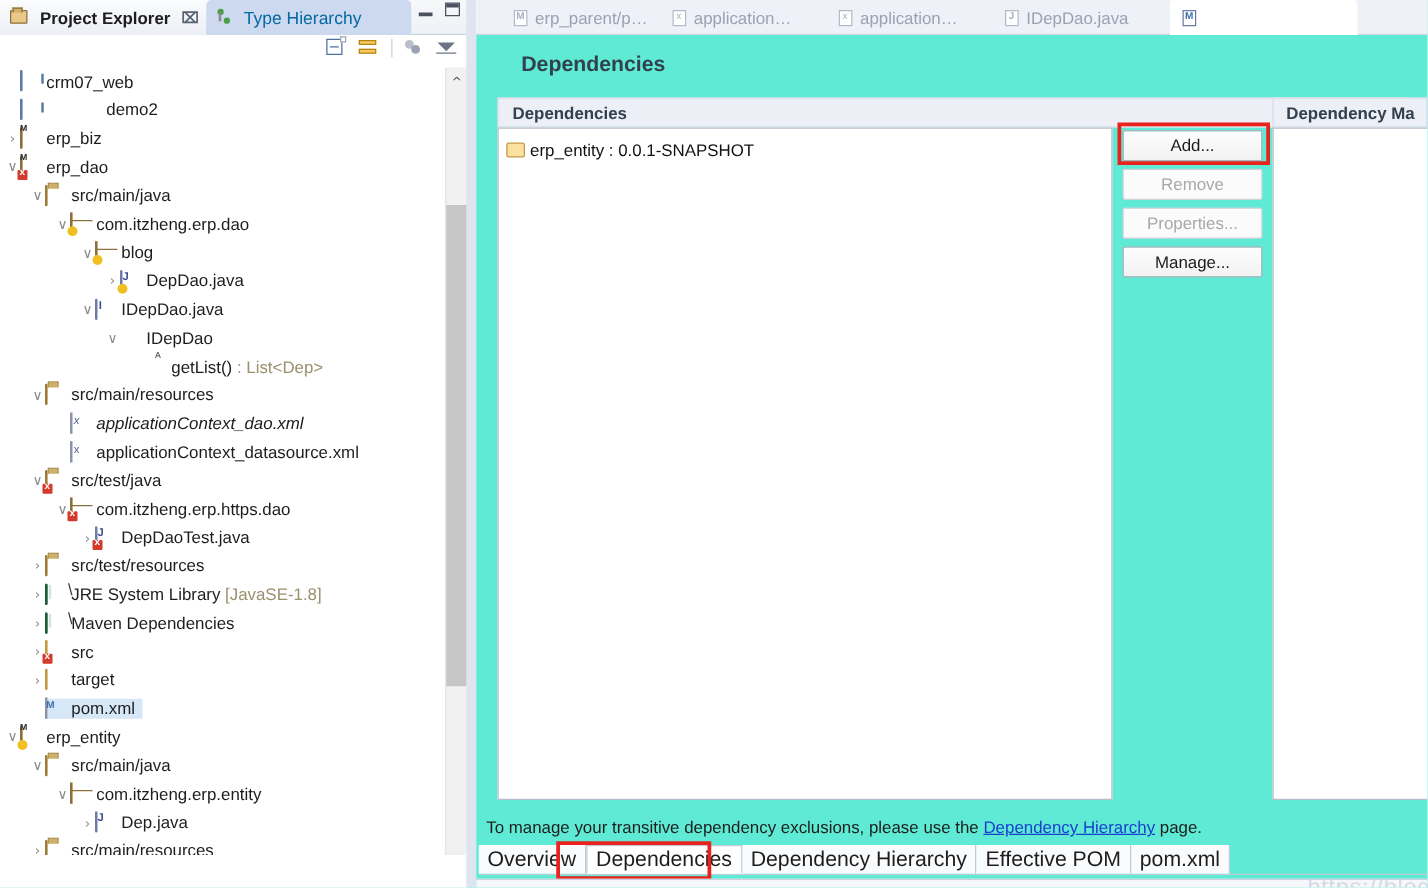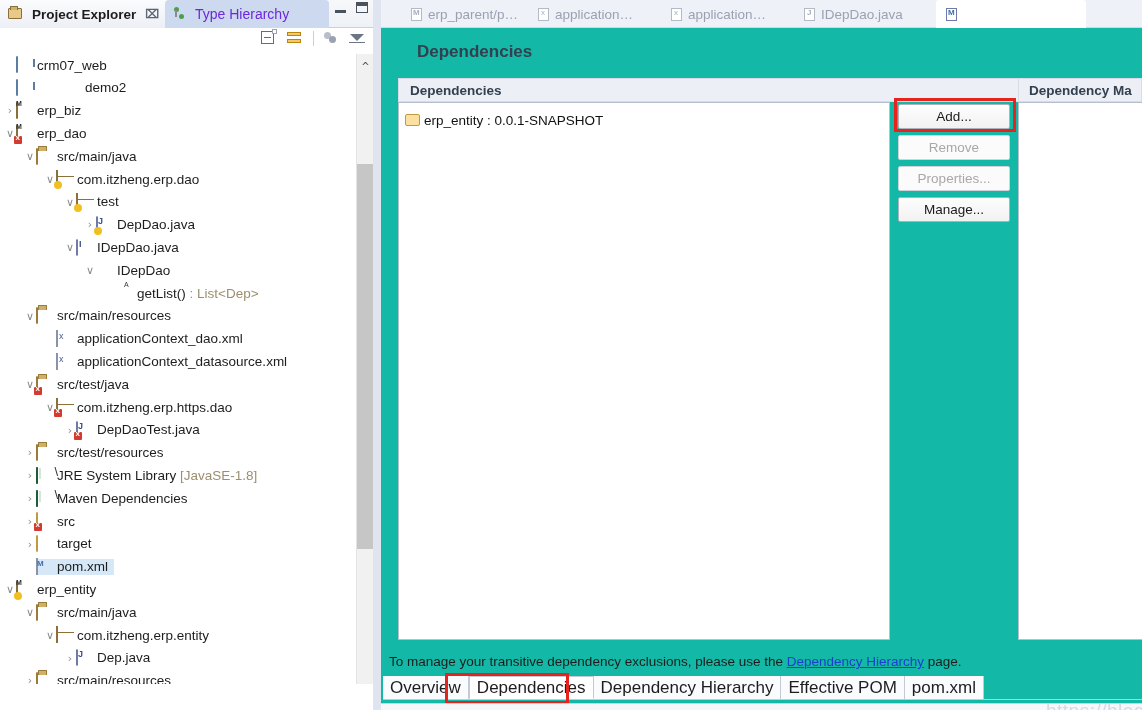--- a/index.html
+++ b/index.html
@@ -25,21 +25,21 @@
   .vtab {
     position:absolute; top:0; height:28px;
     display:flex; align-items:center; gap:5px;
     padding:0 8px; font-size:13.5px; white-space:nowrap;
   }
   .vtab.active {
     left:0; font-weight:bold; color:#1d1d1d;
     background:linear-gradient(#fbfcfe,#eceff5);
   }
   .vtab.inactive {
-    left:165px; color:#6d28d9; font-size:14px;
+    left:165px; color:#0369a1; font-size:14px;
     background:#ccd9ef;
     border-top-left-radius:4px; border-top-right-radius:4px;
     width:164px;
   }
   .vtab .close-x { color:#5a6472; font-size:12px; margin-left:4px; }
   .win-btns {
     position:absolute; right:6px; top:2px; display:flex; gap:10px; align-items:center;
   }
   .win-btn-min { width:11px; height:3px; background:#4a5260; margin-top:8px; }
   .win-btn-max { width:12px; height:11px; border:1.6px solid #4a5260; position:relative; }
@@ -132,21 +132,21 @@
   }
   .etab.active { color:#1d1d1d; background:#ffffff; border-top-left-radius:3px; border-top-right-radius:3px; }
   .etab.active .etab-label { text-decoration:underline; text-underline-offset:2px;margin-top:40px; }
   .et-ico { width:11px; height:13px; position:relative; background:#fff; border:1.1px solid #b3b9c6;}
   .et-ico.m:after{content:'M';position:absolute;left:1px;top:-1px;font-size:8px;color:#a7b0c0;font-weight:bold;}
   .et-ico.x:after{content:'x';position:absolute;left:2px;top:-1px;font-size:8px;color:#a7b0c0;}
   .et-ico.j:after{content:'J';position:absolute;left:2px;top:-1px;font-size:8px;color:#a7b0c0;font-weight:bold;}
   .etab.active .et-ico { border-color:#6e7ba8; }
   .etab.active .et-ico.m:after{ color:#3d6fa8; }
 
-  .ed-body { position:absolute; top:28px; left:0; width:761px; height:682px; background:#14b8a6; }
+  .ed-body { position:absolute; top:28px; left:0; width:761px; height:682px; background:#5eead4; }
   .form-title {
     position:absolute; left:36px; top:14px; font-size:17px; font-weight:bold; color:#33404f;
   }
   .sec-hdr {
     position:absolute; left:17px; top:50px; width:726px; height:24px;
     background:#eceff5; border:1px solid #d7dce6;
     display:flex; align-items:center;
   }
   .sec-hdr-title { margin-left:11px; font-size:13.5px; font-weight:bold; color:#33404f; }
   .sec-tools { position:absolute; right:7px; top:3px; display:flex; align-items:center; gap:8px; }
@@ -314,21 +314,21 @@
           <span class="" style="display:flex;align-items:center;">
             <span class="ticon"><span class="ic-pkg"></span><span class="warn-badge"></span></span>
             <span class="tlabel">com.itzheng.erp.dao</span>
           </span>
         </div>
         <div class="trow">
           <span style="width:64px;min-width:64px;"></span>
           <span class="arrow">∨</span>
           <span class="" style="display:flex;align-items:center;">
             <span class="ticon"><span class="ic-pkg"></span><span class="warn-badge"></span></span>
-            <span class="tlabel">test</span>
+            <span class="tlabel">blog</span>
           </span>
         </div>
         <div class="trow">
           <span style="width:84px;min-width:84px;"></span>
           <span class="arrow">›</span>
           <span class="" style="display:flex;align-items:center;">
             <span class="ticon"><span class="ic-java"></span><span class="warn-badge"></span></span>
             <span class="tlabel">DepDao.java</span>
           </span>
         </div>
@@ -360,21 +360,21 @@
           <span style="width:24px;min-width:24px;"></span>
           <span class="arrow">∨</span>
           <span class="" style="display:flex;align-items:center;">
             <span class="ticon"><span class="ic-srcfolder"></span></span>
             <span class="tlabel">src/main/resources</span>
           </span>
         </div>
         <div class="trow">
           <span style="width:44px;min-width:44px;"></span>
           <span class="arrow"></span>
-          <span class="" style="display:flex;align-items:center;">
+          <span class="" style="display:flex;align-items:center;font-style:italic;">
             <span class="ticon"><span class="ic-xml"></span></span>
             <span class="tlabel">applicationContext_dao.xml</span>
           </span>
         </div>
         <div class="trow">
           <span style="width:44px;min-width:44px;"></span>
           <span class="arrow"></span>
           <span class="" style="display:flex;align-items:center;">
             <span class="ticon"><span class="ic-xml"></span></span>
             <span class="tlabel">applicationContext_datasource.xml</span>

